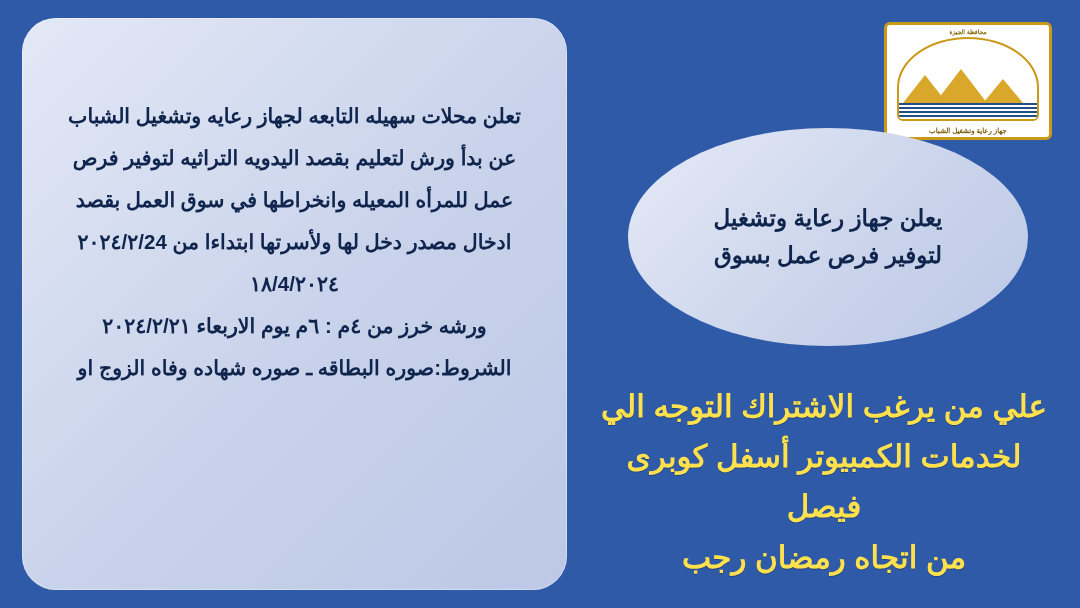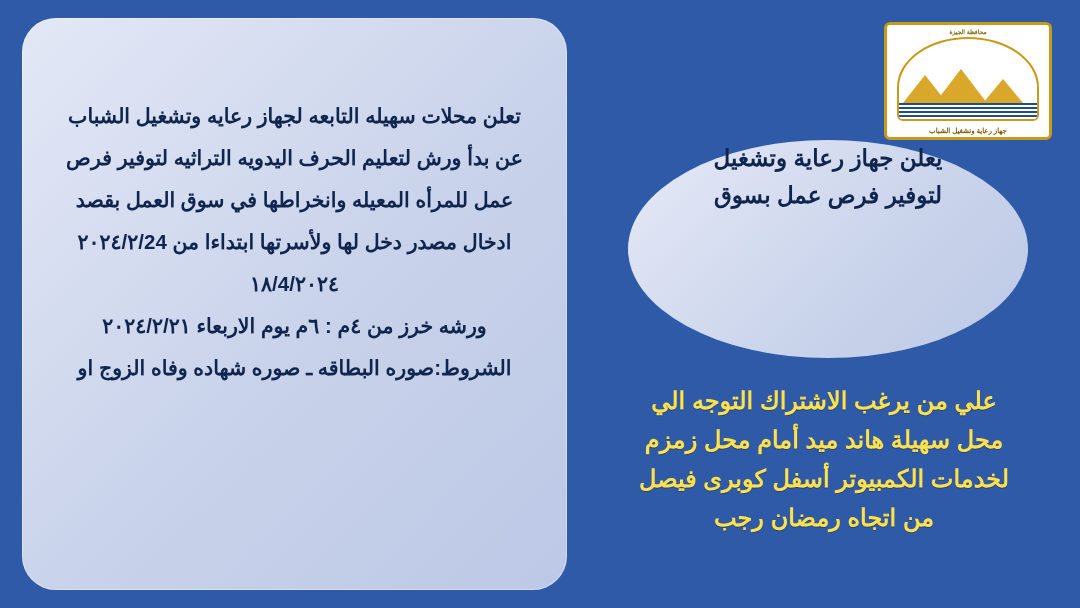--- a/index.html
+++ b/index.html
@@ -125,28 +125,28 @@
   .logo-water {
     position: absolute;
     left: 0; right: 0; bottom: 0;
     height: 16px;
     background: repeating-linear-gradient(180deg,#1f4f86 0 2px,#ffffff 2px 4px);
   }
 
   .ellipse {
     position: absolute;
     right: 52px;
-    top: 140px;
+    top: 128px;
     width: 400px;
     height: 218px;
     background: #cfd8ef;
     background: linear-gradient(135deg, #e6eaf7 0%, #c9d3ea 60%, #bcc8e6 100%);
     border-radius: 50%;
     display: flex;
-    align-items: flex-start;
+    align-items: center;
     justify-content: center;
   }
   .ellipse-text {
     direction: rtl;
     text-align: center;
     color: #10254d;
     font-weight: bold;
     font-size: 23px;
     line-height: 1.62;
     padding: 0 36px;
@@ -155,36 +155,36 @@
 
   .yellow-text {
     position: absolute;
     right: 30px;
     top: 382px;
     width: 452px;
     direction: rtl;
     text-align: center;
     color: #ffe14d;
     font-weight: bold;
-    font-size: 24px;
+    font-size: 31px;
     line-height: 1.62;
     text-shadow: 0 1px 0 rgba(0,0,0,0.25);
   }
   .yellow-text p { margin: 0; }
 </style>
 </head>
 <body>
 
 <div class="poster">
   <div class="frame-inner"></div>
 
   <div class="left-panel">
     <div class="left-text">
       <p class="blk">تعلن محلات سهيله التابعه لجهاز رعايه وتشغيل الشباب</p>
-      <p class="blk">عن بدأ ورش لتعليم الحرف اليدويه التراثيه لتوفير فرص</p>
+      <p class="blk">عن بدأ ورش لتعليم بقصد اليدويه التراثيه لتوفير فرص</p>
       <p class="blk">عمل للمرأه المعيله وانخراطها في سوق العمل بقصد</p>
       <p class="blk">ادخال مصدر دخل لها ولأسرتها ابتداءا من ٢٠٢٤/٢/24</p>
       <p class="blk">٢٠٢٤/4/١٨</p>
       <p class="blk">ورشه خرز من ٤م : ٦م يوم الاربعاء ٢٠٢٤/٢/٢١</p>
       <p class="blk">الشروط:صوره البطاقه ـ صوره شهاده وفاه الزوج او</p>
     </div>
   </div>
 
   <div class="logo-box">
     <div class="logo-inner">
@@ -201,17 +201,16 @@
 
   <div class="ellipse">
     <div class="ellipse-text">
       <p>يعلن جهاز رعاية وتشغيل</p>
       <p>لتوفير فرص عمل بسوق</p>
     </div>
   </div>
 
   <div class="yellow-text">
     <p>علي من يرغب الاشتراك التوجه الي</p>
-    <p>محل سهيلة هاند ميد أمام  محل زمزم</p>
     <p>لخدمات الكمبيوتر أسفل كوبرى فيصل</p>
     <p>من اتجاه رمضان رجب</p>
   </div>
 </div>
 
 </body></html>

